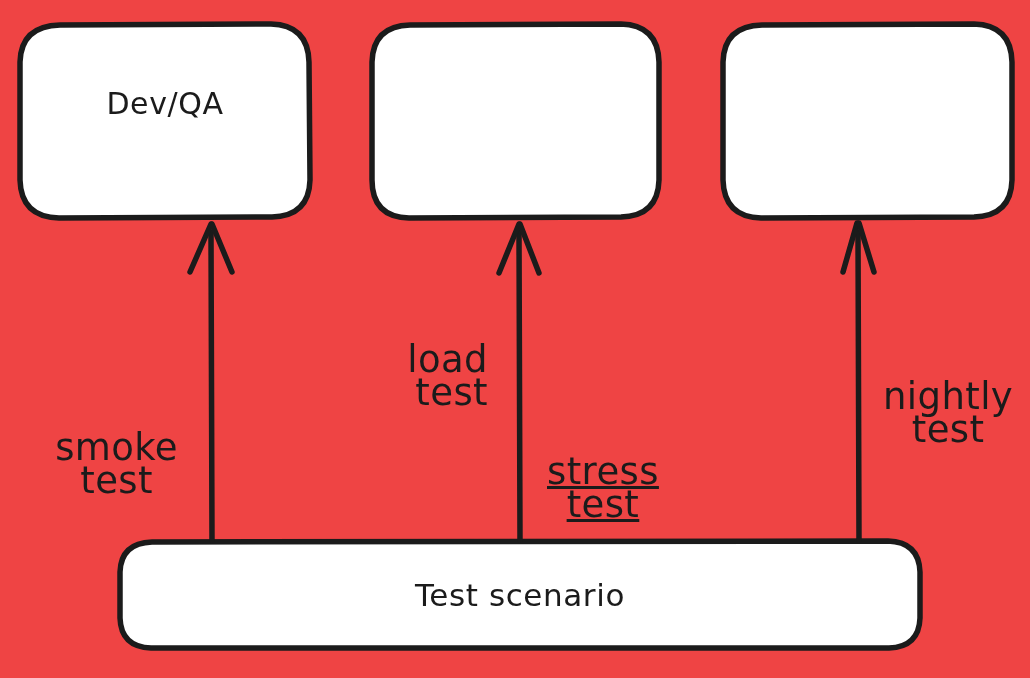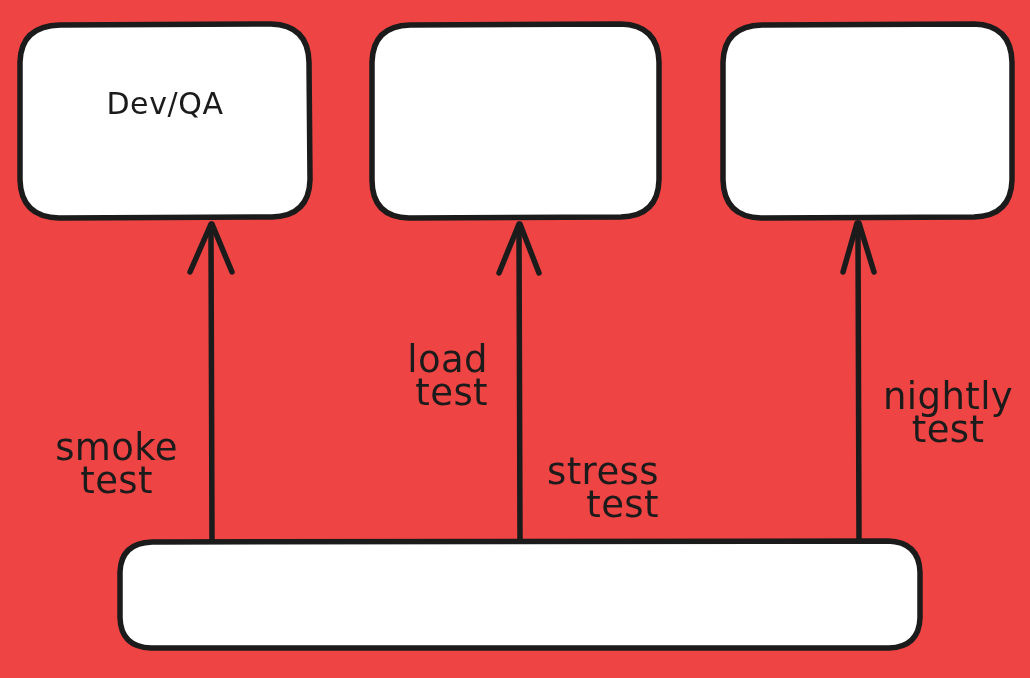--- a/index.html
+++ b/index.html
@@ -48,21 +48,21 @@
   }
   
   .lbl-devqa    { left: 165px; top: 104px; transform: translate(-50%, -50%); }
   .lbl-prerel   { left: 515px; top: 104px; transform: translate(-50%, -50%); }
   .lbl-prod     { left: 867px; top: 104px; transform: translate(-50%, -50%); }
   .lbl-scenario { left: 520px; top: 595px; transform: translate(-50%, -50%); font-size: 31px; }
 
   
   .lbl-smoke    { left: 178px; top: 428px; transform: translate(-100%, -50%); text-align: center; }
   .lbl-load     { left: 488px; top: 340px; transform: translate(-100%, -50%); text-align: right; }
-  .lbl-stress   { left: 547px; top: 452px; transform: translate(0, -50%);   text-align: right; }
+  .lbl-stress   { left: 547px; top: 452px; transform: translate(0, -50%);   text-align: center; text-decoration: underline; }
   .lbl-nightly  { left: 883px; top: 377px; transform: translate(0, -50%);   text-align: center; }
 </style>
 </head>
 <body>
 
 <div id="canvas">
 
   <svg id="sketch" viewBox="0 0 1030 678" xmlns="http://www.w3.org/2000/svg">
 
     <g>
@@ -98,20 +98,21 @@
       <path d="M 843 272 L 857 223" fill="none" stroke="#1b1b1b" stroke-width="5.5" stroke-linecap="round"></path>
       <path d="M 874 272 L 859 223" fill="none" stroke="#1b1b1b" stroke-width="5.5" stroke-linecap="round"></path>
     </g>
 
   </svg>
 
   <div class="node-label lbl-devqa">Dev/QA</div>
 
 
 
+  <div class="node-label lbl-scenario">Test scenario</div>
 
   <div class="edge-label lbl-smoke">smoke
 test</div>
 
   <div class="edge-label lbl-load">load
 test</div>
 
   <div class="edge-label lbl-stress">stress
 test</div>
 

